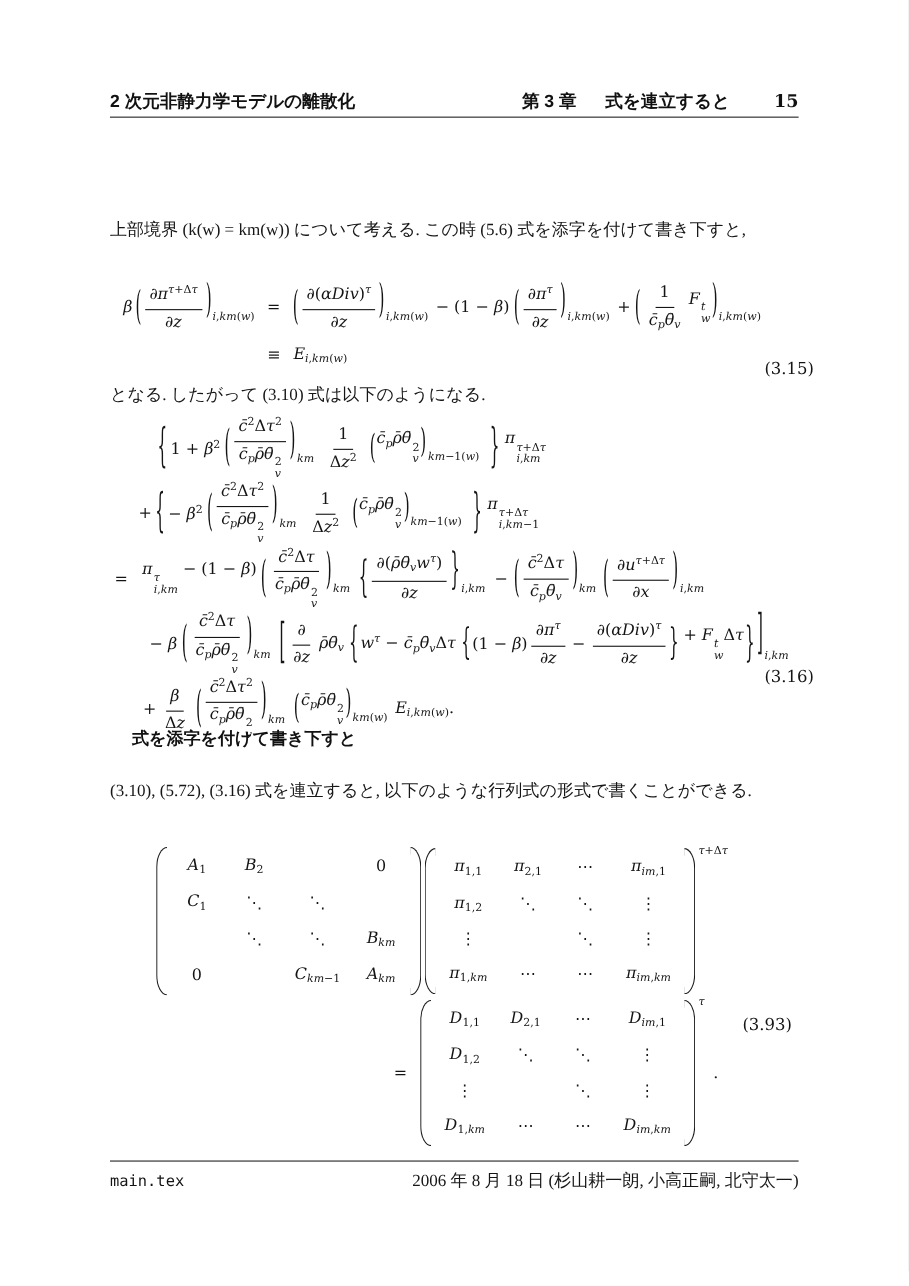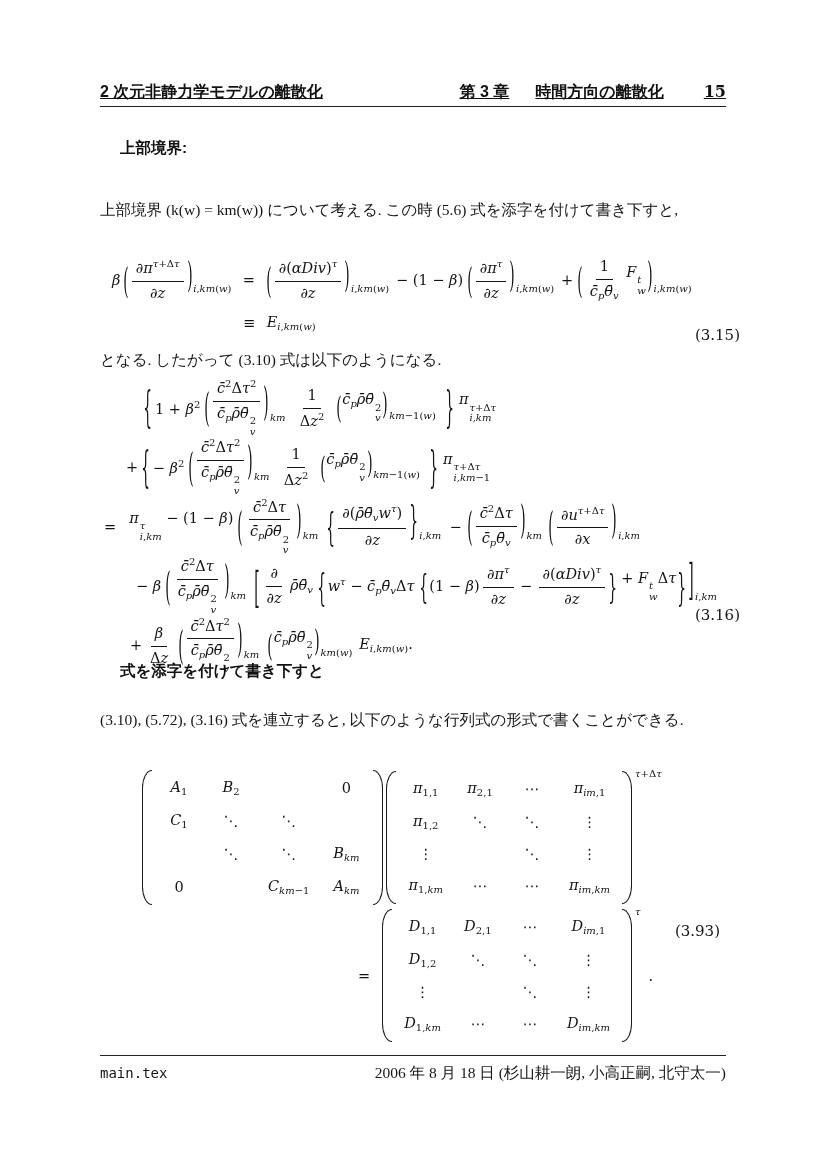--- a/index.html
+++ b/index.html
@@ -1,21 +1,21 @@
 <!DOCTYPE html>
 <html><head>
 <meta charset="utf-8">
 <style>
   html,body{margin:0;padding:0;background:#e8e8e8;}
   .page{position:relative;width:826px;height:1169px;background:#ffffff;margin:0 auto;
         color:#141414;overflow:hidden;}
   .content{position:absolute;left:100px;width:626px;}
   .jp{font-family:"Liberation Serif","DejaVu Serif",serif;font-size:15.5px;color:#161616;}
   .gothic{font-family:"Liberation Sans","DejaVu Sans",sans-serif;font-weight:bold;color:#111;}
-  .hdr{position:absolute;top:82px;left:100px;width:626px;display:flex;justify-content:space-between;align-items:baseline;text-decoration:underline;}
+  .hdr{position:absolute;top:82px;left:100px;width:626px;display:flex;justify-content:space-between;align-items:baseline;}
   .hdr .right{display:flex;gap:26px;align-items:baseline;}
   .hdr .pagenum{margin-left:14px;font-family:"DejaVu Serif",serif;font-weight:bold;}
   .rule{position:absolute;left:100px;width:626px;border-top:1.2px solid #222;height:0;}
   .para{line-height:28px;text-align:justify;}
   
   .math,.eqblock{font-family:"DejaVu Serif","DejaVu Sans",serif;font-size:14.5px;color:#141414;}
   .eqblock{position:absolute;left:100px;width:640px;}
   .eqline{display:flex;align-items:center;min-height:50px;}
   .it{font-style:italic;}
   .up{font-style:normal;}
@@ -43,27 +43,26 @@
 </style>
 </head>
 <body>
 
 <div class="page">
 
   <div class="hdr gothic">
     <span>2 次元非静力学モデルの離散化</span>
     <span class="right">
       <span>第 3 章</span>
-      <span>時間方向の離散化</span>
+      <span>式を連立すると</span>
       <span class="pagenum">15</span>
     </span>
   </div>
   <div class="rule" style="top:106px;"></div>
 
-  <div class="content gothic" style="top:138px;left:120px;width:606px;font-size:15.5px;">上部境界:</div>
 
   <div class="content jp para" style="top:196px;">上部境界 (k(w) = km(w)) について考える. この時 (5.6) 式を添字を付けて書き下すと,</div>
 
   <div class="eqblock math" style="top:252px;height:94px;">
     <span class="eqlabel" style="bottom:2px;">(3.15)</span>
   <div class="eqline" style="padding-left: 12px; min-height: 56px;">
         <span class="mrow"><span class="it">β</span></span>
         <span style="display: inline-block; width: 0.12em;"></span>
         <span class="dwrap"><span class="bigd" style="transform: scale(0.95, 2.5);">(</span></span>
         <span class="frac">

